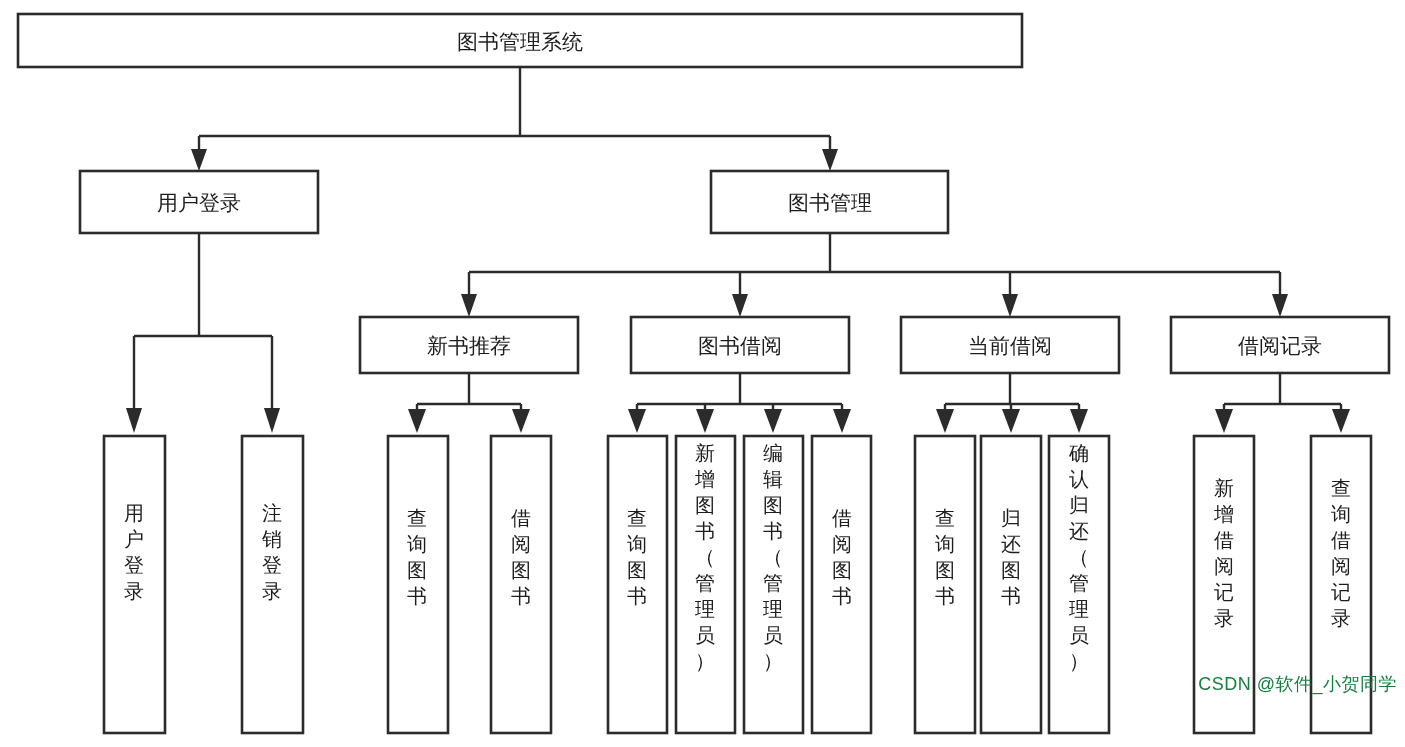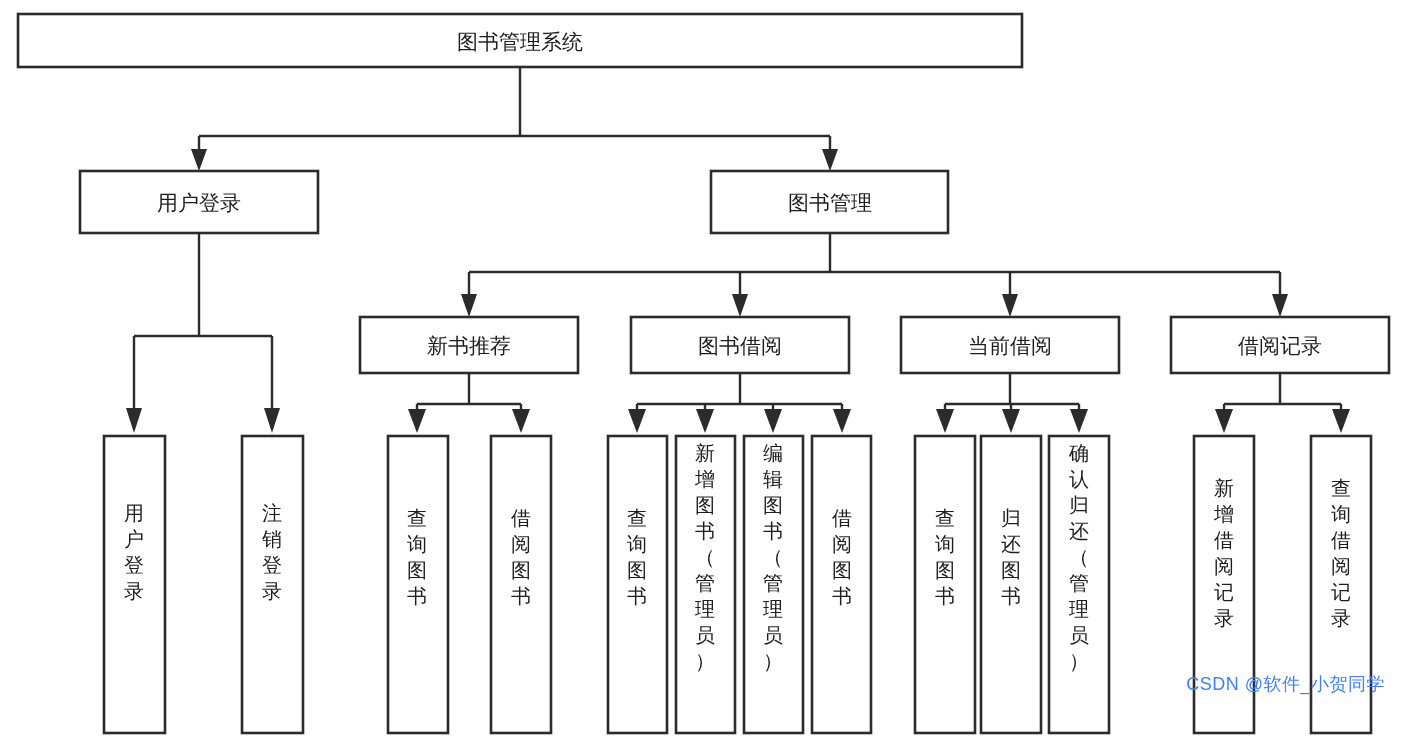--- a/index.html
+++ b/index.html
@@ -52,25 +52,25 @@
     dominant-baseline: central;
   }
   .node-label-v {
     font-family: "Liberation Sans", "DejaVu Sans", sans-serif;
     font-size: 20px;
     fill: #1d1d1d;
     text-anchor: middle;
   }
   .watermark {
     position: absolute;
-    right: 20px;
+    right: 8px;
     bottom: 6px;
     font-family: "Liberation Sans", "DejaVu Sans", sans-serif;
     font-size: 18px;
-    color: #3b82f6;
+    color: #15803d;
     letter-spacing: 0.5px;
     white-space: nowrap;
     user-select: none;
   }
 </style>
 </head>
 <body>
 
 <div id="diagram-root">
 

